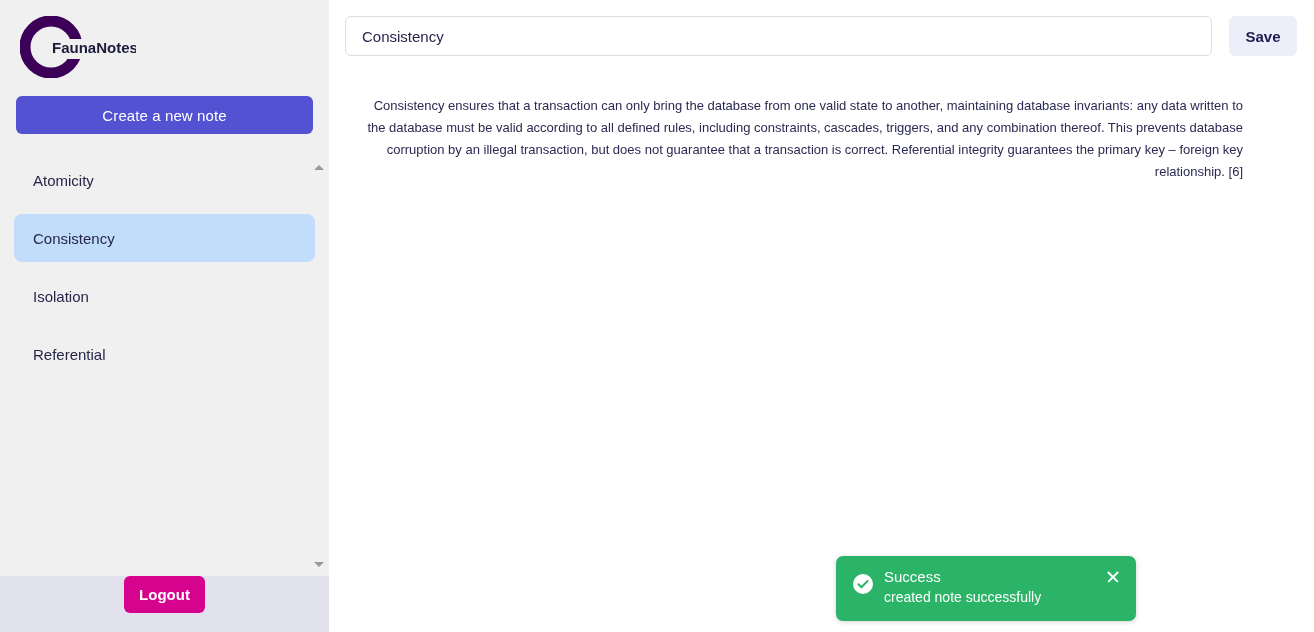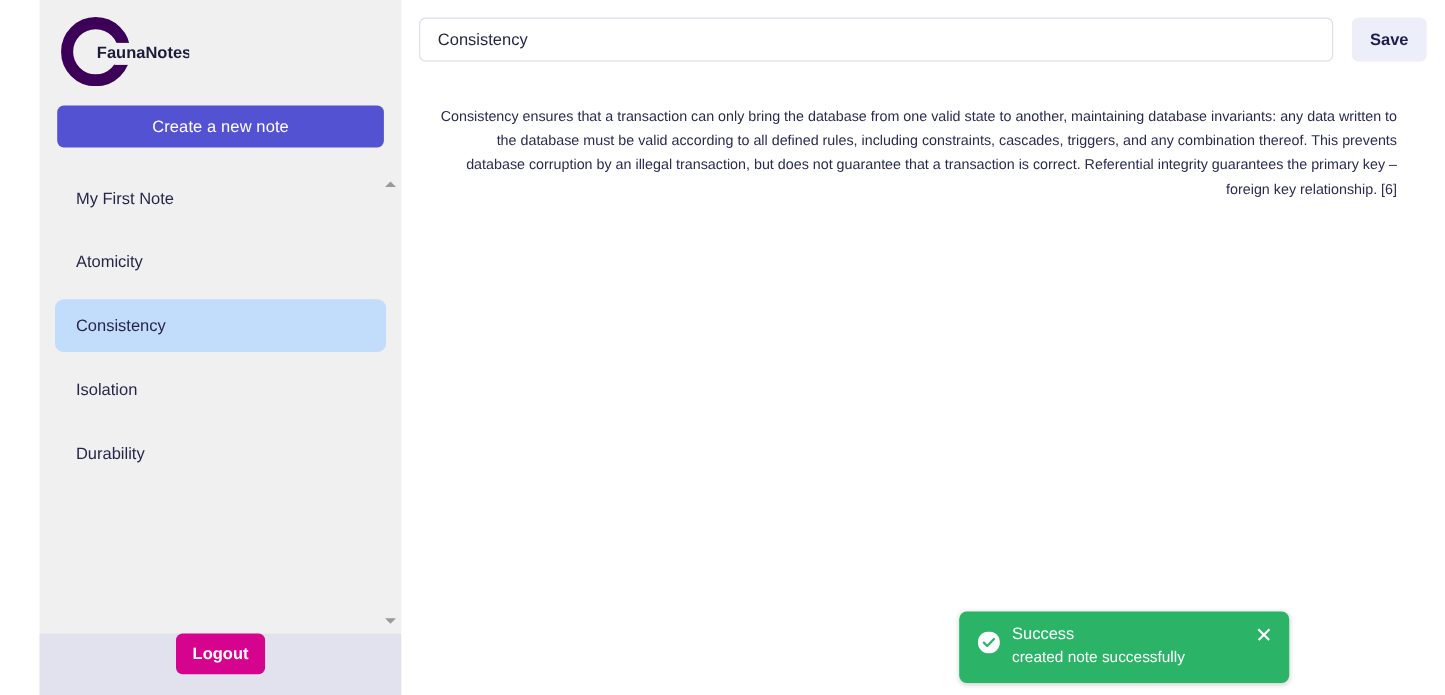--- a/index.html
+++ b/index.html
@@ -9,21 +9,20 @@
     width: 1314px; height: 632px;
     overflow: hidden;
     font-family: "Liberation Sans", sans-serif;
     background: #ffffff;
   }
   .app {
     display: flex;
     width: 1314px;
     height: 536px;
     position: relative;
-    padding-left: 36px;
   }
 
   
   .sidebar {
     width: 329px;
     height: 632px;
     background: #f0f0f0;
     display: flex;
     flex-direction: column;
     position: relative;
@@ -258,33 +257,30 @@
       </div>
     </div>
 
     <div class="create-btn-wrap">
       <button class="create-btn" type="button">Create a new note</button>
     </div>
 
     <div class="notes-scroll">
       <ul class="notes-list">
         <li class="note-item">
-          <span>My First Note</span>
-        </li>
-        <li class="note-item">
           <span>Atomicity</span>
         </li>
         <li class="note-item active">
           <span>Consistency</span>
         </li>
         <li class="note-item">
           <span>Isolation</span>
         </li>
         <li class="note-item">
-          <span>Durability</span>
+          <span>Referential</span>
         </li>
       </ul>
 
       <div class="scrollbar">
         <div class="sb-arrow up"></div>
         <div class="sb-track"></div>
         <div class="sb-arrow down"></div>
       </div>
     </div>
 

